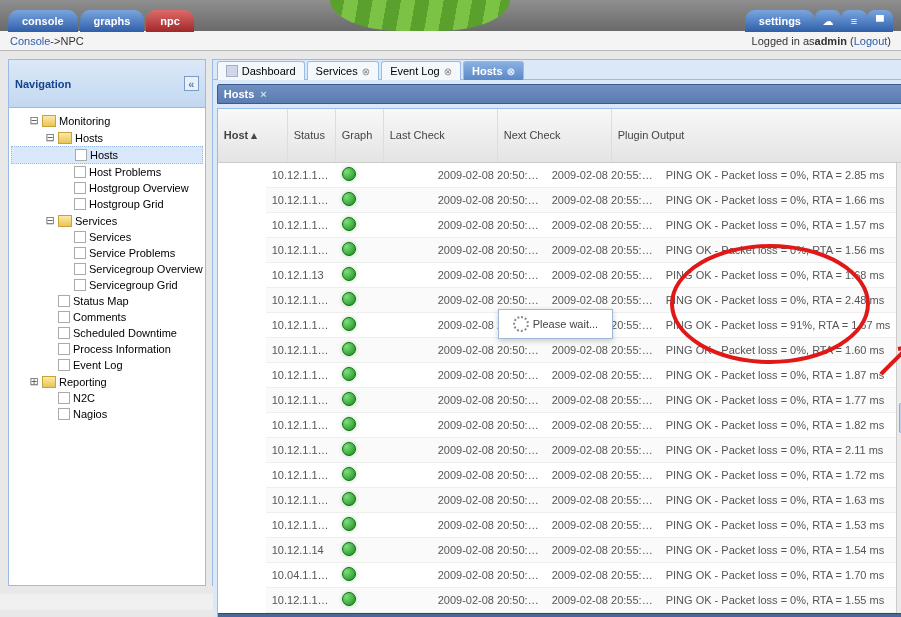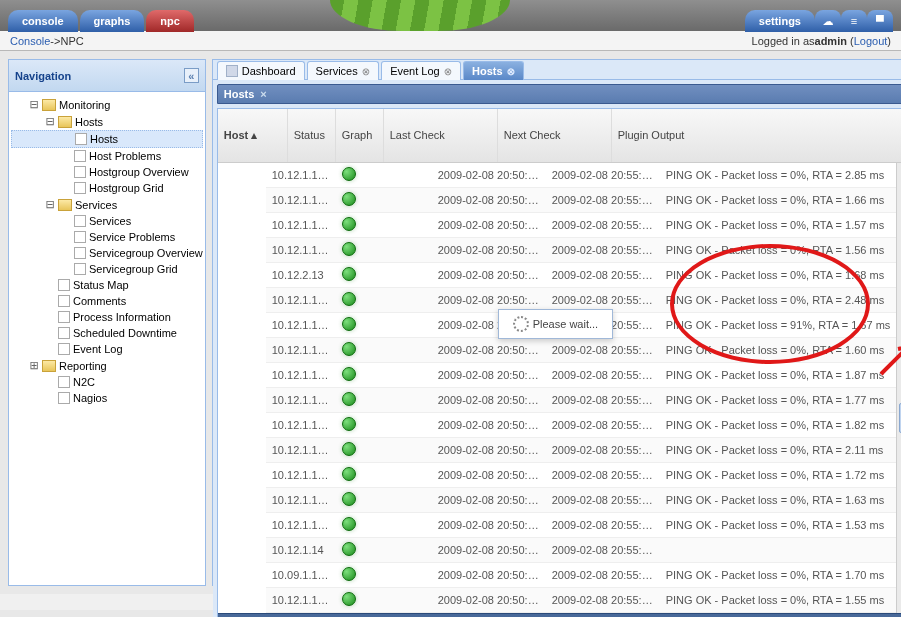--- a/index.html
+++ b/index.html
@@ -15,21 +15,21 @@
 .stripe-deco { position: absolute; left: 330px; top: 0; width: 180px; height: 31px; background: repeating-linear-gradient(100deg,#5aa02c 0 14px,#7cc244 14px 28px); border-radius: 0 0 40% 40%/0 0 100% 100%; }
 
 
 .crumb { height: 20px; background: #f4f4f4; border-bottom: 1px solid #b8b8b8; display: flex; align-items: center; padding: 0 10px; color: #333; }
 .crumb a { color: #2a5db0; text-decoration: none; }
 .crumb .spacer { flex: 1; }
 
 
 .layout { display: flex; height: 543px; padding: 8px; gap: 6px; }
 .navpanel { width: 210px; background: #fff; border: 1px solid #99bbe8; display: flex; flex-direction: column; }
-.navpanel .hdr { background: linear-gradient(#dbe8f8,#c2d8f0); border-bottom: 1px solid #99bbe8; padding: 8px 6px; font-weight: bold; color: #15428b; display: flex; align-items: center; }
+.navpanel .hdr { background: linear-gradient(#dbe8f8,#c2d8f0); border-bottom: 1px solid #99bbe8; padding: 16px 6px; font-weight: bold; color: #15428b; display: flex; align-items: center; }
 .navpanel .hdr .collapse { margin-left: auto; width: 15px; height: 15px; border: 1px solid #7a9cc6; background:#e8f0fa; display:flex; align-items:center; justify-content:center; cursor:pointer; color:#5a7fb0;}
 .tree { flex: 1; overflow: auto; padding: 4px 2px; }
 .tree-node { display: flex; align-items: center; gap: 3px; padding: 2px 0 2px 4px; cursor: pointer; white-space: nowrap; }
 .tree-node.selected { background: #d9e8fb; border:1px dotted #99bbe8; }
 .toggle { width: 10px; display:inline-block; text-align:center; color:#666; }
 .folder { width: 14px; height: 12px; background: linear-gradient(#fce9a5,#e8c55a); border:1px solid #c9a23a; display:inline-block; }
 .leaf { width: 12px; height: 12px; background:#fff; border:1px solid #aaa; display:inline-block; position:relative;}
 .indent1 { padding-left: 18px; }
 .indent2 { padding-left: 34px; }
 .indent3 { padding-left: 50px; }
@@ -176,26 +176,26 @@
           <span>Status Map</span>
         </div>
         <div class="tree-node indent2">
           <span class="toggle"></span>
           <span class="leaf"></span>
           <span>Comments</span>
         </div>
         <div class="tree-node indent2">
           <span class="toggle"></span>
           <span class="leaf"></span>
+          <span>Scheduled Downtime</span>
+        </div>
+        <div class="tree-node indent2">
+          <span class="toggle"></span>
+          <span class="leaf"></span>
           <span>Process Information</span>
-        </div>
-        <div class="tree-node indent2">
-          <span class="toggle"></span>
-          <span class="leaf"></span>
-          <span>Scheduled Downtime</span>
         </div>
         <div class="tree-node indent2">
           <span class="toggle"></span>
           <span class="leaf"></span>
           <span>Event Log</span>
         </div>
         <div class="tree-node indent1">
           <span class="toggle">⊞</span>
           <span class="folder"></span>
           <span>Reporting</span>
@@ -275,21 +275,21 @@
                 </div>
                 <div class="row">
                   <div class="cell c-host">10.12.1.129</div>
                   <div class="cell c-status"><span class="status-dot"></span></div>
                   <div class="cell c-graph"></div>
                   <div class="cell c-last">2009-02-08 20:50:51</div>
                   <div class="cell c-next">2009-02-08 20:55:57</div>
                   <div class="cell c-plugin">PING OK - Packet loss = 0%, RTA = 1.56 ms</div>
                 </div>
                 <div class="row">
-                  <div class="cell c-host">10.12.2.13</div>
+                  <div class="cell c-host">10.12.1.13</div>
                   <div class="cell c-status"><span class="status-dot"></span></div>
                   <div class="cell c-graph"></div>
                   <div class="cell c-last">2009-02-08 20:50:51</div>
                   <div class="cell c-next">2009-02-08 20:55:57</div>
                   <div class="cell c-plugin">PING OK - Packet loss = 0%, RTA = 1.68 ms</div>
                 </div>
                 <div class="row">
                   <div class="cell c-host">10.12.1.130</div>
                   <div class="cell c-status"><span class="status-dot"></span></div>
                   <div class="cell c-graph"></div>
@@ -368,23 +368,24 @@
                   <div class="cell c-last">2009-02-08 20:50:51</div>
                   <div class="cell c-next">2009-02-08 20:55:57</div>
                   <div class="cell c-plugin">PING OK - Packet loss = 0%, RTA = 1.53 ms</div>
                 </div>
                 <div class="row">
                   <div class="cell c-host">10.12.1.14</div>
                   <div class="cell c-status"><span class="status-dot"></span></div>
                   <div class="cell c-graph"></div>
                   <div class="cell c-last">2009-02-08 20:50:52</div>
                   <div class="cell c-next">2009-02-08 20:55:57</div>
-                </div>
-                <div class="row">
-                  <div class="cell c-host">10.09.1.140</div>
+                  <div class="cell c-plugin">PING OK - Packet loss = 0%, RTA = 1.54 ms</div>
+                </div>
+                <div class="row">
+                  <div class="cell c-host">10.04.1.140</div>
                   <div class="cell c-status"><span class="status-dot"></span></div>
                   <div class="cell c-graph"></div>
                   <div class="cell c-last">2009-02-08 20:50:52</div>
                   <div class="cell c-next">2009-02-08 20:55:57</div>
                   <div class="cell c-plugin">PING OK - Packet loss = 0%, RTA = 1.70 ms</div>
                 </div>
                 <div class="row">
                   <div class="cell c-host">10.12.1.141</div>
                   <div class="cell c-status"><span class="status-dot"></span></div>
                   <div class="cell c-graph"></div>

